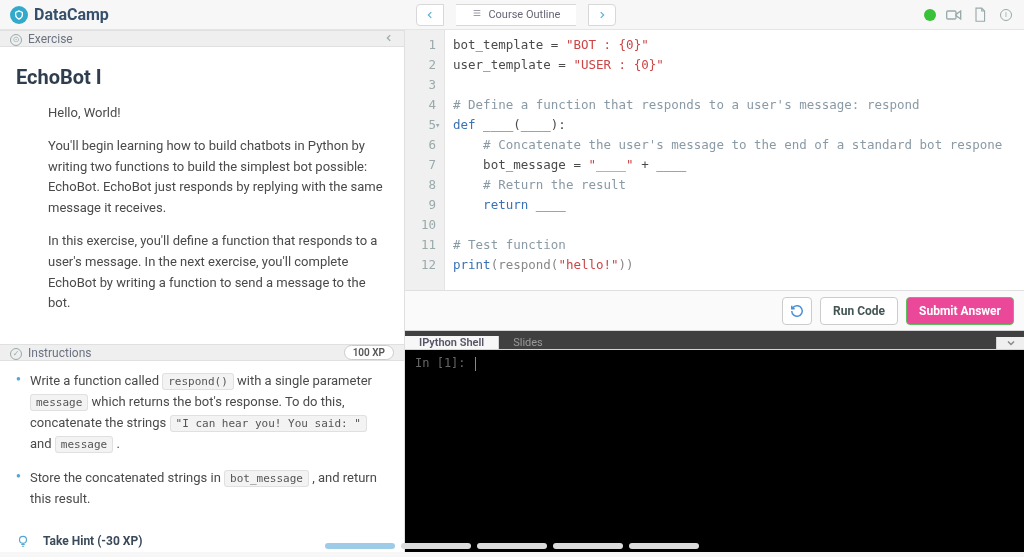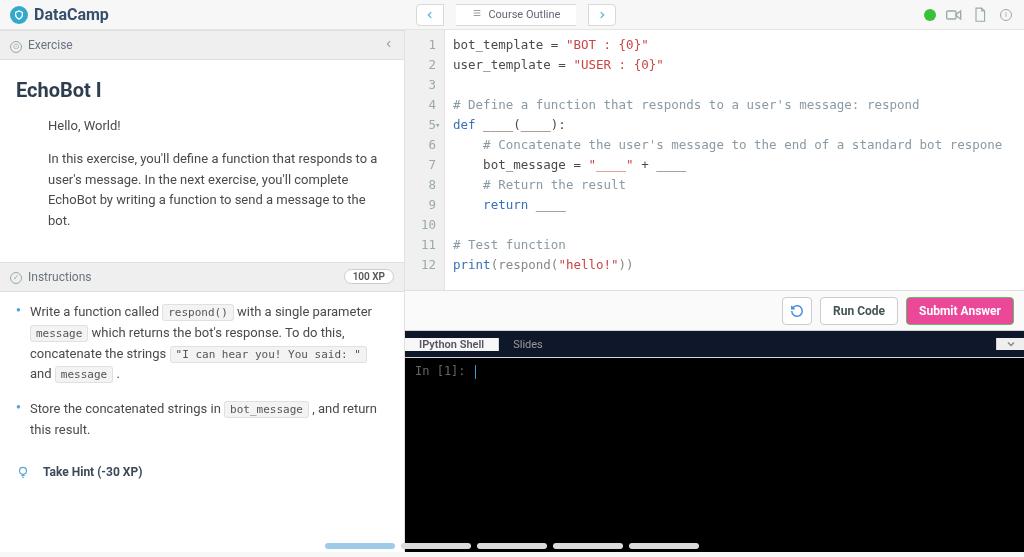--- a/index.html
+++ b/index.html
@@ -53,21 +53,21 @@
   .tok-kw { color:#3a72b5; }
   .tok-fn { color:#3a72b5; }
   .tok-punc{ color:#888;}
   .fold-marker { position:absolute; left:30px; top:85px; color:#9aa; font-size:9px;}
   
   .action-bar { height:40px; display:flex; align-items:center; justify-content:flex-end; gap:8px; padding:0 10px; border-top:1px solid #e0e0e0; background:#fafafa;}
   .btn { height:28px; padding:0 12px; border-radius:4px; font-size:12px; font-weight:700; display:flex; align-items:center; cursor:pointer; border:1px solid #ccc; background:#fff; color:#455;}
   .btn.icon-only { width:30px; padding:0; justify-content:center; color:#4a90d9;}
   .btn.submit { background:#ec4899; color:#fff; border-color:#5cc05c;}
   
-  .console-tabs { height:28px; background:#0f172a; border-top:1px solid #d5d5d5; border-bottom:1px solid #d5d5d5; display:flex; align-items:center;}
+  .console-tabs { height:20px; background:#404040; border-top:1px solid #d5d5d5; border-bottom:1px solid #d5d5d5; display:flex; align-items:flex-end;}
   .console-tab { padding:0 14px; font-size:11px; color:#999; display:flex; align-items:center; cursor:pointer;}
   .console-tab.active { background:#f7f7f7; color:#556; font-weight:600; border-right:1px solid #d5d5d5;}
   .console-collapse { margin-left:auto; width:28px; display:flex; align-items:center; justify-content:center; color:#888; cursor:pointer; border-left:1px solid #d5d5d5; background:#efefef;}
   .console-body { flex:1; background:#000000; padding:6px 10px; font-family:Menlo,Consolas,monospace; font-size:12px; color:#666;}
   .cursor { display:inline-block; width:1px; height:14px; background:#3aa0d8; vertical-align:middle; margin-left:2px;}
   
   
   .footer { position:absolute; bottom:8px; left:0; right:0; display:flex; justify-content:center; gap:6px;}
   .seg { width:70px; height:6px; background:#dcdcdc; border-radius:3px;}
   .seg.active { background:#9ecbe8;}
@@ -134,20 +134,21 @@
       <span>Exercise</span>
       <span class="chevron">
         <svg width="10" height="10" viewBox="0 0 24 24" fill="none" stroke="#9aa" stroke-width="3">
             <path d="M15 5l-7 7 7 7"></path>
           </svg>
       </span>
     </div>
     <div class="exercise-body">
       <h1>EchoBot I</h1>
       <p>Hello, World!</p>
+      <p>You'll begin learning how to build chatbots in Python by writing two functions to build the simplest bot possible: EchoBot. EchoBot just responds by replying with the same message it receives.</p>
       <p>In this exercise, you'll define a function that responds to a user's message. In the next exercise, you'll complete EchoBot by writing a function to send a message to the bot.</p>
     </div>
     <div class="instructions-header">
       <span><span class="circ-icon" style="color:#9aa;">✓</span></span>
       <span>Instructions</span>
       <span class="xp-badge">100 XP</span>
     </div>
     <div class="instructions-body">
       <ul>
         <li>

